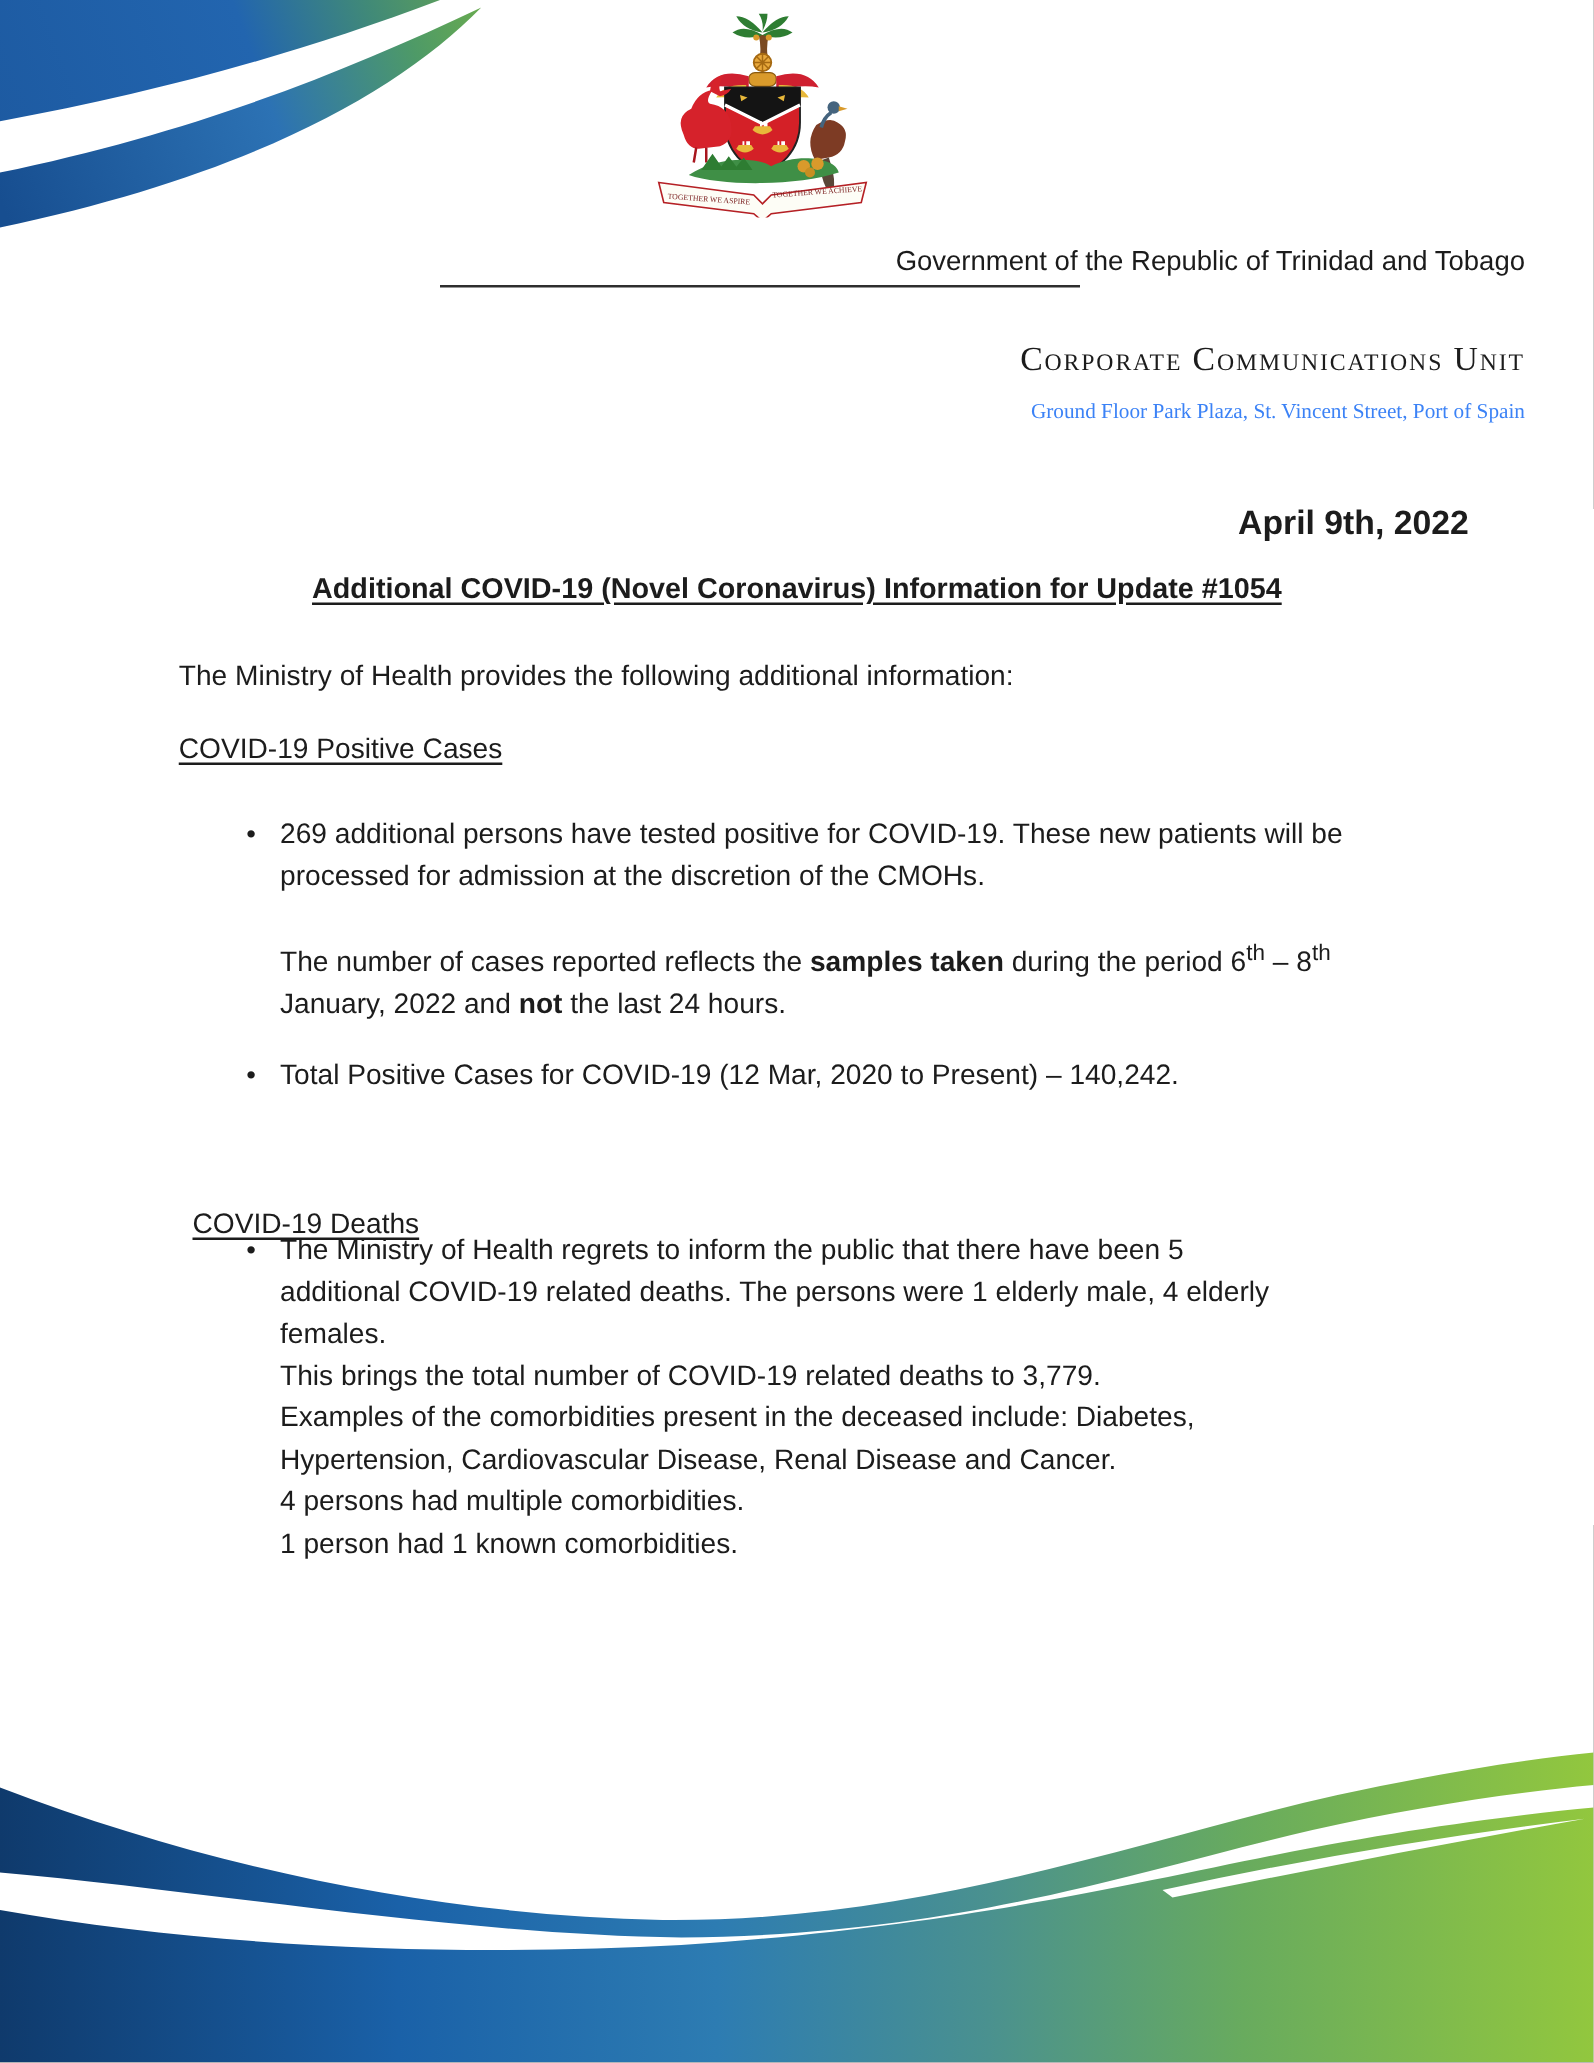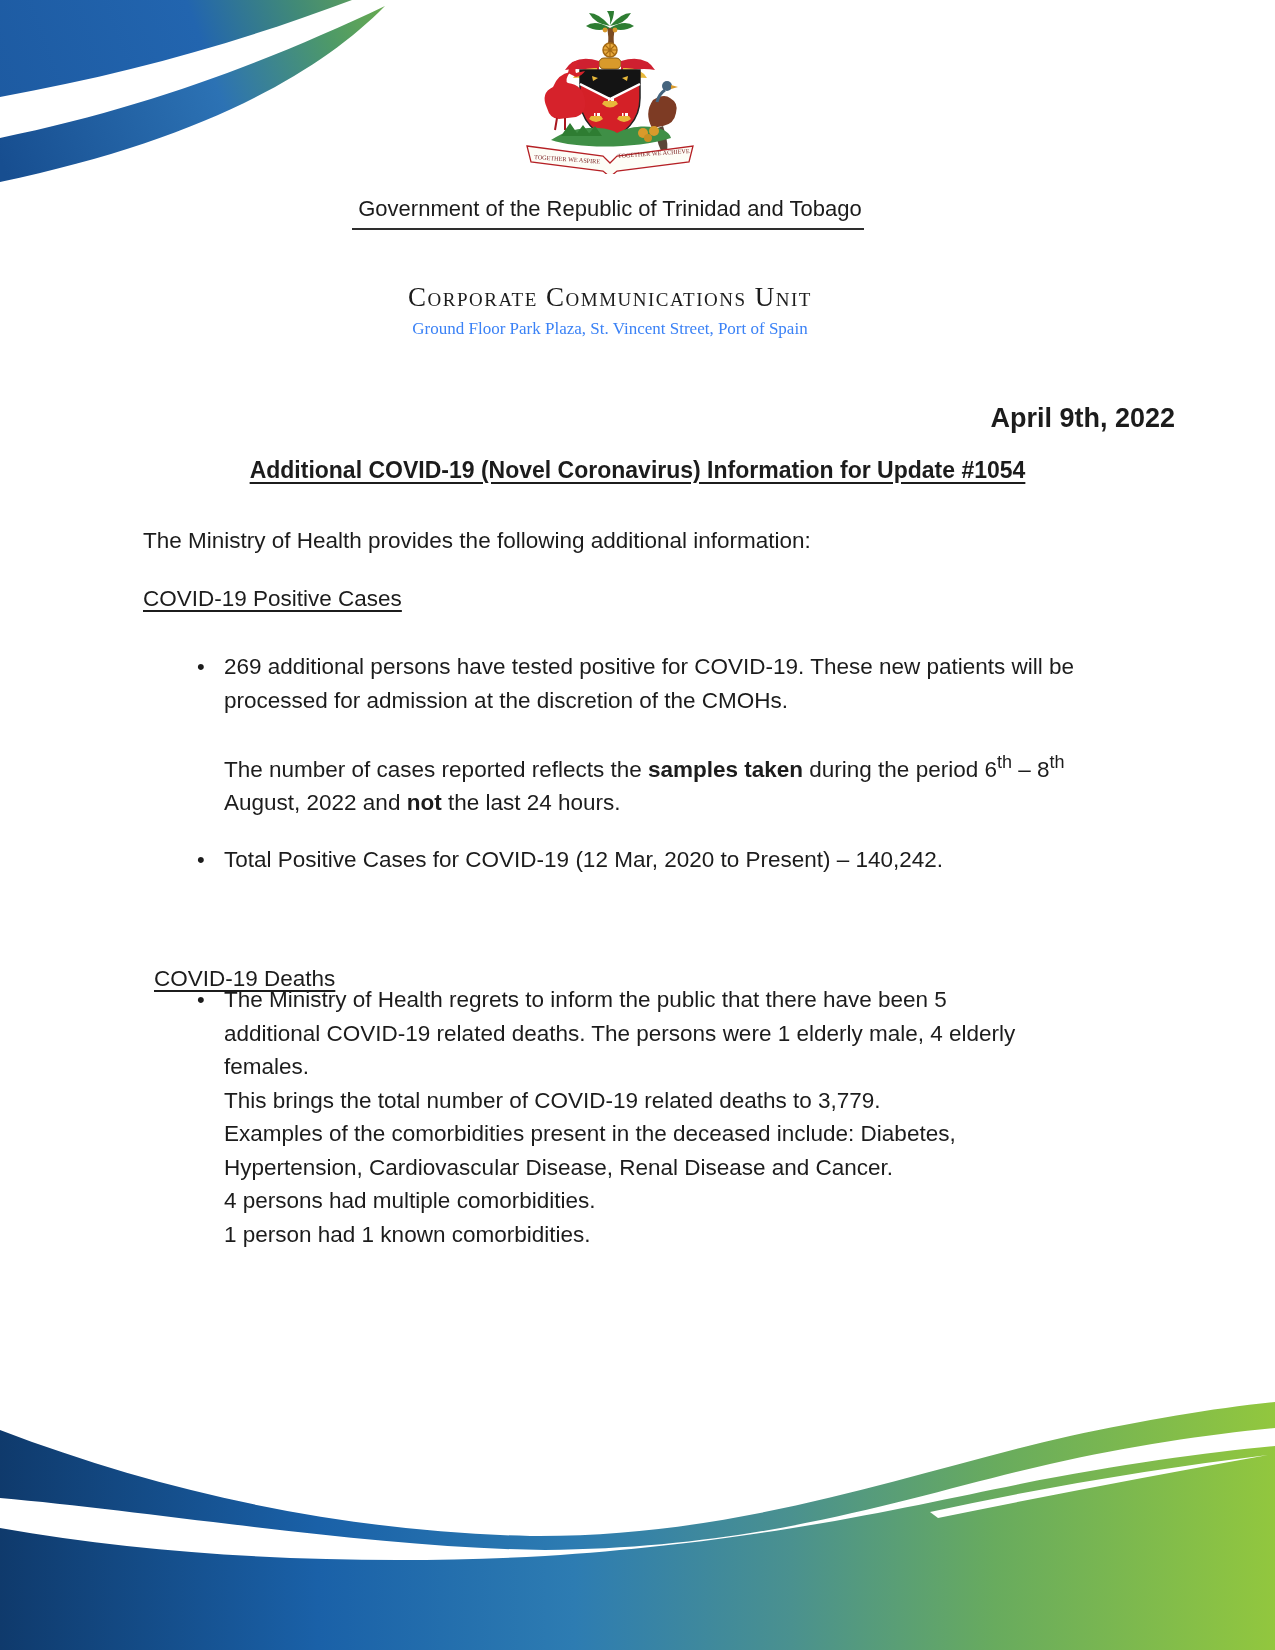--- a/index.html
+++ b/index.html
@@ -3,25 +3,25 @@
 <meta charset="utf-8">
 <style>
   html,body{margin:0;padding:0;background:#888;}
   .page{position:relative;width:1275px;height:1650px;background:#ffffff;overflow:hidden;
         font-family:"Liberation Sans",sans-serif;color:#1c1c1c;margin:0 auto;}
   svg{display:block;}
   
   .wave-top{position:absolute;top:0;left:0;}
   
   .coat{position:absolute;left:517px;top:6px;}
-  .hline{position:absolute;left:0;width:1220px;text-align:center;}
+  .hline{position:absolute;left:0;width:1220px;text-align:right;}
   .gov{top:196px;font-size:22px;color:#1b1b1b;}
   .sep{position:absolute;top:228px;left:352px;width:512px;border-top:2px solid #2e2e2e;}
   .ministry{top:233px;font-family:"Liberation Serif",serif;font-weight:bold;font-size:36px;color:#101010;}
-  .unit{top:282px;font-family:"Liberation Serif",serif;font-variant:small-caps;font-size:27px;letter-spacing:1.5px;color:#1c1c1c;}
+  .unit{top:272px;font-family:"Liberation Serif",serif;font-variant:small-caps;font-size:27px;letter-spacing:1.5px;color:#1c1c1c;}
   .address{top:319px;font-family:"Liberation Serif",serif;font-size:17px;color:#3b82f6;}
   
   .date{position:absolute;top:403px;right:100px;font-size:27px;font-weight:bold;}
   .title{position:absolute;top:457px;left:0;width:1275px;text-align:center;font-size:23px;font-weight:bold;
          text-decoration:underline;text-underline-offset:4px;}
   .para{position:absolute;font-size:22.5px;line-height:33.5px;white-space:nowrap;}
   .intro{top:524px;left:143px;}
   .sech{position:absolute;left:143px;font-size:22.5px;text-decoration:underline;text-underline-offset:4px;text-align:right;}
   .h1{top:586px;} .h2{top:966px;margin-left:11px;}
   .bullet{position:absolute;left:197px;display:flex;}
@@ -138,21 +138,21 @@
   <div class="title">Additional COVID-19 (Novel Coronavirus) Information for Update #1054</div>
   <div class="para intro">The Ministry of Health provides the following additional information:</div>
 
   <div class="sech h1">COVID-19 Positive Cases</div>
 
   <div class="bullet b1">
     <span class="dot">•</span>
     <div class="btext"><span>269 additional persons have tested positive for COVID-19. These new patients will be</span><br><span>processed for admission at the discretion of the CMOHs.</span></div>
   </div>
 
-  <div class="para indent"><span>The number of cases reported reflects the </span><b>samples taken</b><span> during the period 6</span><sup>th</sup><span> – 8</span><sup>th</sup><br><span>August, 2022 and </span><b>not</b><span> the last 24 hours.</span></div>
+  <div class="para indent"><span>The number of cases reported reflects the </span><b>samples taken</b><span> during the period 6</span><sup>th</sup><span> – 8</span><sup>th</sup><br><span>January, 2022 and </span><b>not</b><span> the last 24 hours.</span></div>
 
   <div class="bullet b2">
     <span class="dot">•</span>
     <div class="btext"><span>Total Positive Cases for COVID-19 (12 Mar, 2020 to Present) – 140,242.</span></div>
   </div>
 
   <div class="sech h2">COVID-19 Deaths</div>
 
   <div class="bullet b3">
     <span class="dot">•</span>

